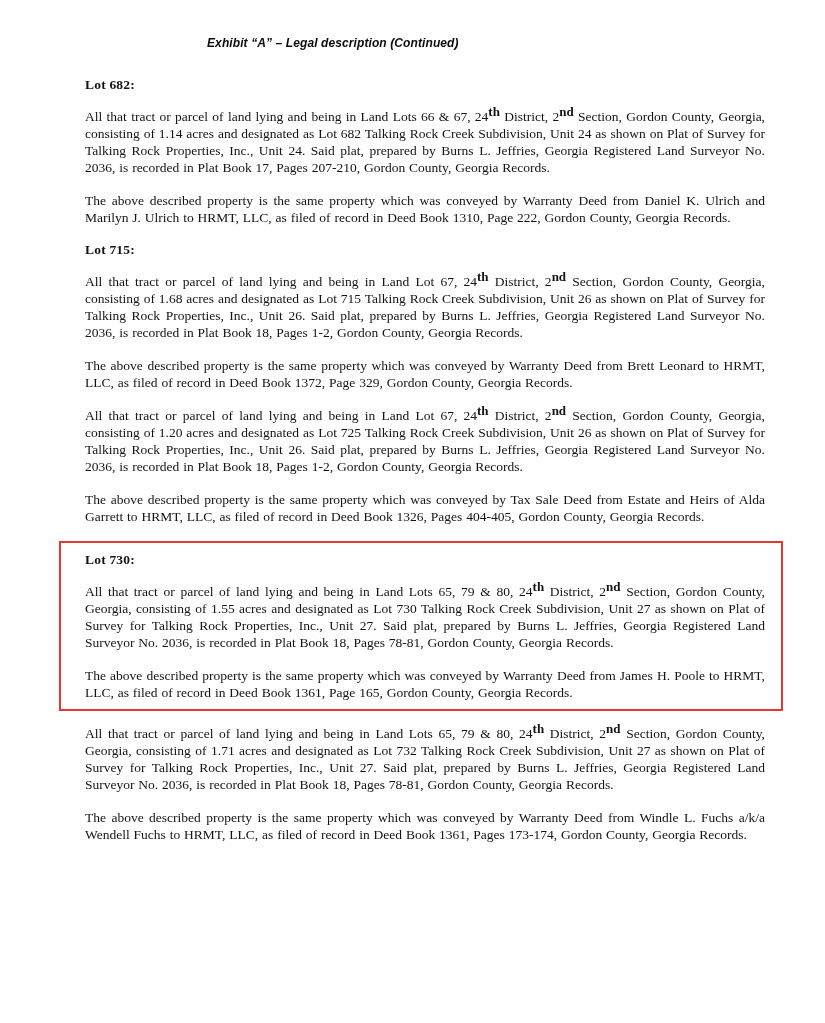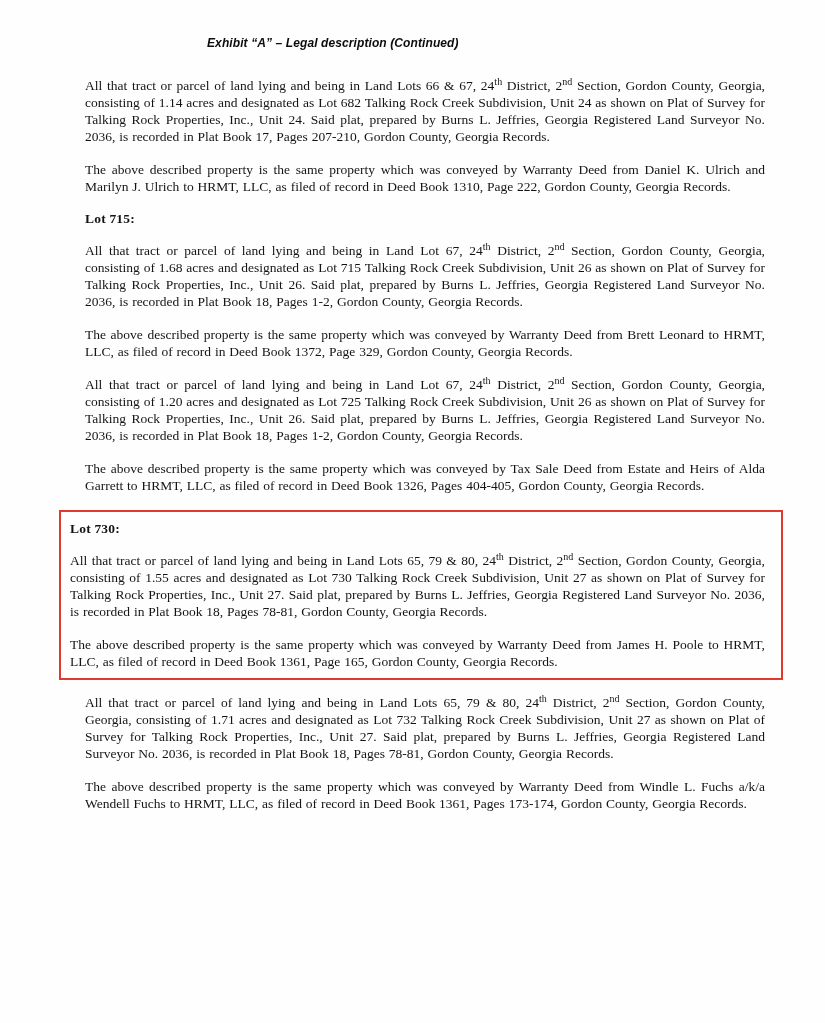--- a/index.html
+++ b/index.html
@@ -30,39 +30,40 @@
     margin: 0 0 15px 0;
     letter-spacing: 0.2px;
   }
   .para {
     font-size: 13.5px;
     line-height: 17px;
     text-align: justify;
     margin: 0 0 16px 0;
     word-spacing: 0.5px;
   }
-  .para sup { font-size: 10px; line-height: 0; }
+  .para sup { font-size: 13px; line-height: 0; font-weight: bold; }
   .lot-section + .lot-section { }
   .lot-section.highlighted {
     border: 2px solid var(--highlight, #e03a2e);
     margin-left: -26px;
     margin-right: -18px;
-    padding: 9px 16px 0 9px;
+    padding: 9px 16px 0 24px;
     margin-top: 10px;
     margin-bottom: 14px;
   }
   .lot-section.highlighted .para:last-child { margin-bottom: 8px; }
 </style>
 </head>
 <body>
 
 <div class="page">
   <h1 class="doc-title">Exhibit “A” – Legal description (Continued)</h1>
   <div id="sections">
   <section class="lot-section">
+    <h2 class="lot-heading">Lot 682:</h2>
   <p class="para">All that tract or parcel of land lying and being in Land Lots 66 &amp; 67, 24<sup>th</sup> District, 2<sup>nd</sup> Section, Gordon County, Georgia, consisting of 1.14 acres and designated as Lot 682 Talking Rock Creek Subdivision, Unit 24 as shown on Plat of Survey for Talking Rock Properties, Inc., Unit 24.  Said plat, prepared by Burns L. Jeffries, Georgia Registered Land Surveyor No. 2036, is recorded in Plat Book 17, Pages 207-210, Gordon County, Georgia Records.</p>
         <p class="para">The above described property is the same property which was conveyed by Warranty Deed from Daniel K. Ulrich and Marilyn J. Ulrich to HRMT, LLC, as filed of record in Deed Book 1310, Page 222, Gordon County, Georgia Records.</p>
       </section>
 
   <section class="lot-section">
     <h2 class="lot-heading">Lot 715:</h2>
   <p class="para">All that tract or parcel of land lying and being in Land Lot 67, 24<sup>th</sup> District, 2<sup>nd</sup> Section, Gordon County, Georgia, consisting of 1.68 acres and designated as Lot 715 Talking Rock Creek Subdivision, Unit 26 as shown on Plat of Survey for Talking Rock Properties, Inc., Unit 26.  Said plat, prepared by Burns L. Jeffries, Georgia Registered Land Surveyor No. 2036, is recorded in Plat Book 18, Pages 1-2, Gordon County, Georgia Records.</p>
         <p class="para">The above described property is the same property which was conveyed by Warranty Deed from Brett Leonard to HRMT, LLC, as filed of record in Deed Book 1372, Page 329, Gordon County, Georgia Records.</p>
       </section>
 

